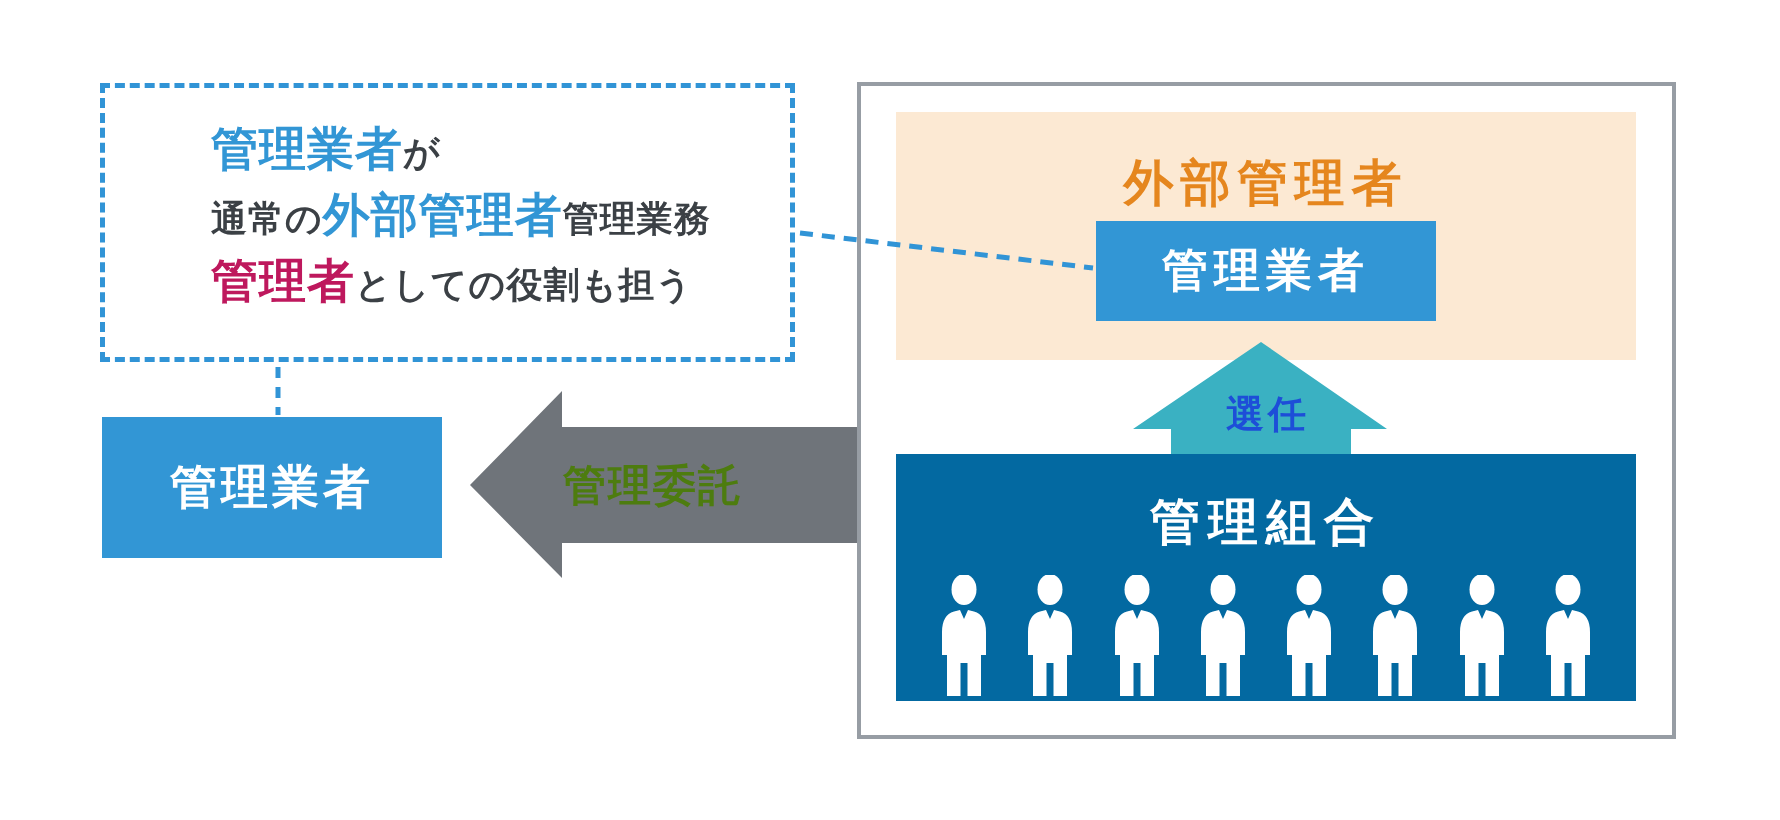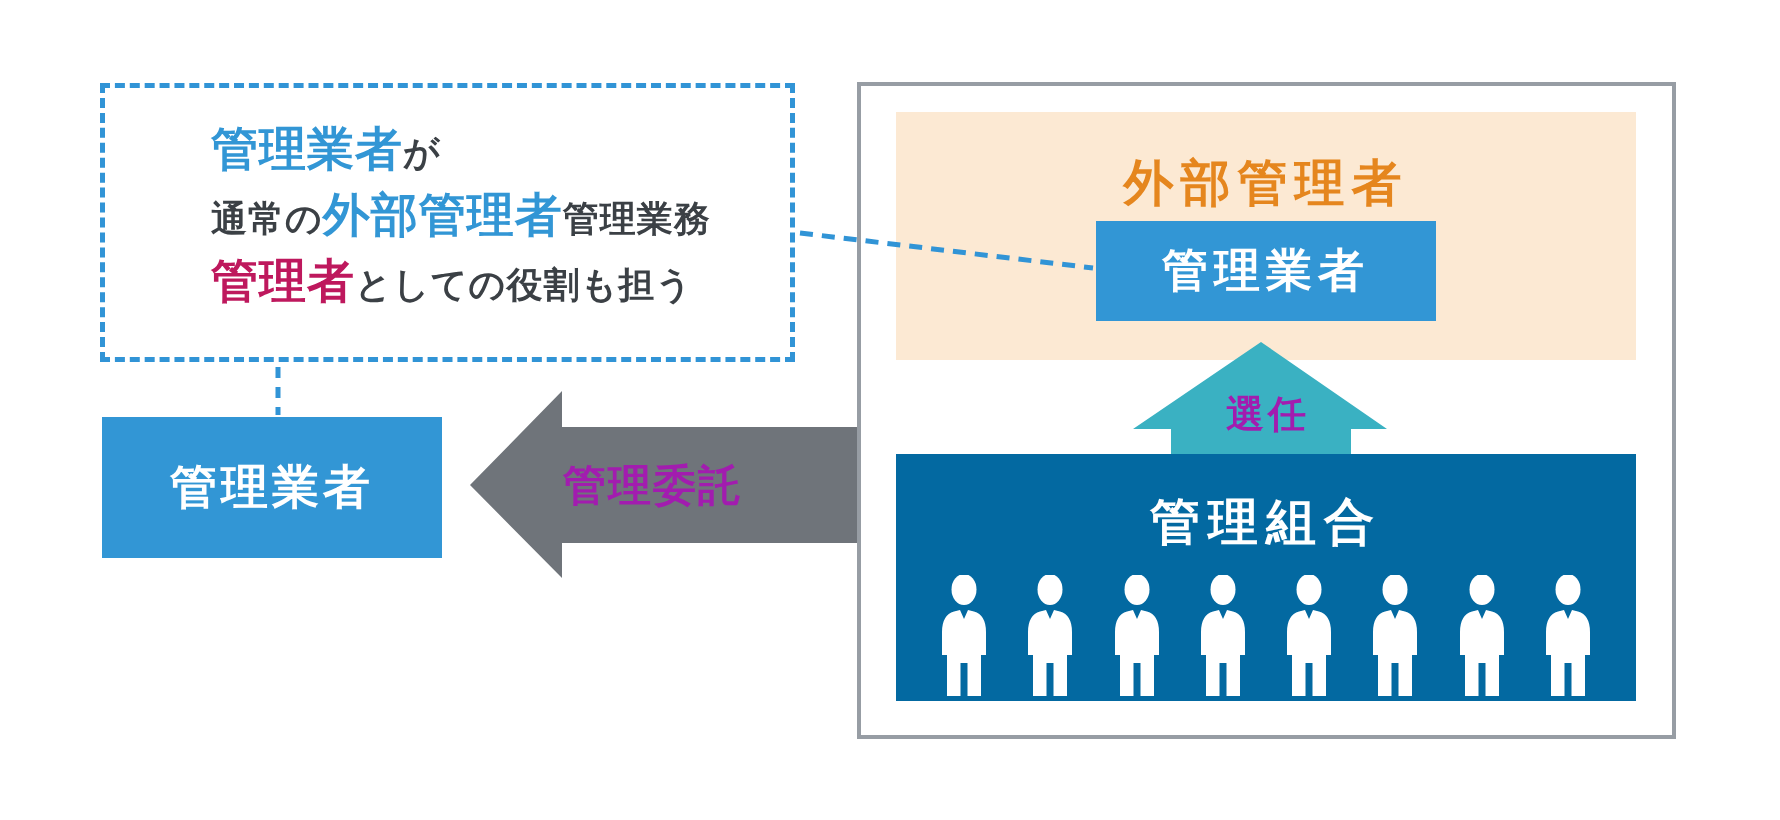--- a/index.html
+++ b/index.html
@@ -27,38 +27,38 @@
   
   .box-blue{
     position:absolute;background:#3296d5;color:#ffffff;
     display:flex;align-items:center;justify-content:center;
   }
   .left-box{left:102px;top:417px;width:340px;height:141px;font-size:47px;letter-spacing:4px;}
   
   .arrow-svg{position:absolute;left:0;top:0;pointer-events:none;}
   .delegation-label{
     position:absolute;left:563px;top:461px;
-    color:#a21caf;font-size:43px;letter-spacing:2px;line-height:48px;white-space:nowrap;
+    color:#4d7c0f;font-size:43px;letter-spacing:2px;line-height:48px;white-space:nowrap;
   }
   
   .panel{
     position:absolute;left:857px;top:82px;width:819px;height:657px;
     box-sizing:border-box;border:4px solid #979da4;background:#ffffff;
   }
   .peach{
     position:absolute;left:35px;top:26px;width:740px;height:248px;
     background:#fce9d3;text-align:center;
   }
   .panel-title{
     margin-top:43px;font-size:50px;letter-spacing:7px;color:#e5861e;line-height:56px;
   }
   .right-box{left:235px;top:135px;width:340px;height:100px;font-size:46px;letter-spacing:6px;}
   .appoint-label{
     position:absolute;left:307px;top:307px;width:200px;text-align:center;
-    color:#a21caf;font-size:38px;letter-spacing:4px;line-height:42px;
+    color:#1d4ed8;font-size:38px;letter-spacing:4px;line-height:42px;
   }
   .teal-box{
     position:absolute;left:35px;top:368px;width:740px;height:247px;
     background:#0369a1;text-align:center;
   }
   .teal-title{margin-top:40px;font-size:50px;letter-spacing:8px;color:#ffffff;line-height:56px;}
   .members{
     position:absolute;left:0;right:0;bottom:3px;height:123px;
     display:flex;justify-content:space-between;align-items:flex-end;
     padding:0 42px;

